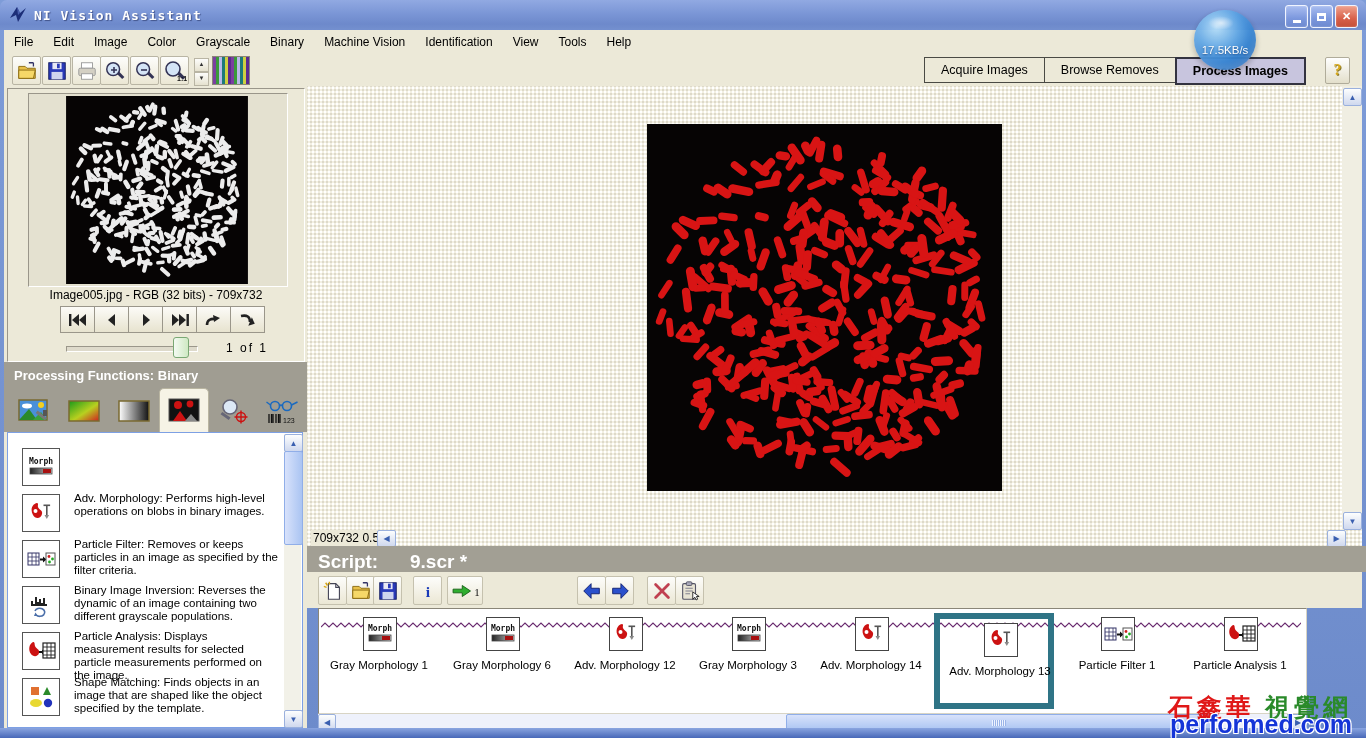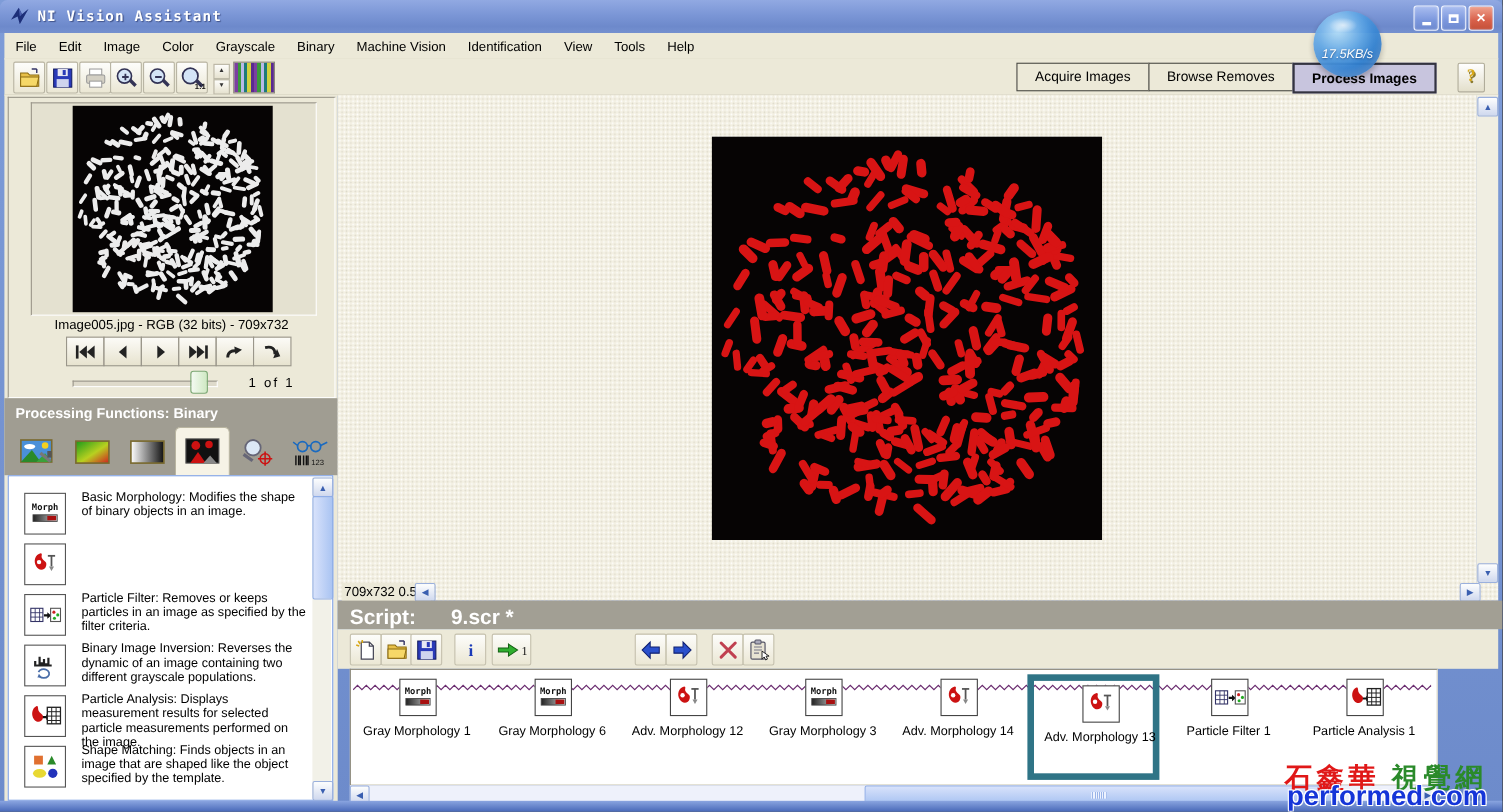--- a/index.html
+++ b/index.html
@@ -119,21 +119,21 @@
   .wm-url{font-size:25px;font-weight:bold;color:#1535d8;margin-top:-8px;
     text-shadow:-1px -1px 0 #fff,1px -1px 0 #fff,-1px 1px 0 #fff,1px 1px 0 #fff;}
 
   
   .bubble{position:absolute;left:1194px;top:10px;width:62px;height:60px;border-radius:50%;z-index:70;
     background:radial-gradient(circle at 36% 28%,#b8e0fa 0%,#5da4e4 38%,#2f7fd0 62%,#1a5aa8 100%);
     box-shadow:0 3px 6px #0004, inset 0 -4px 8px #ffffff30;display:flex;align-items:flex-end;justify-content:center;
     opacity:.95;}
   .bubble::before{content:"";position:absolute;left:14px;top:6px;width:26px;height:14px;border-radius:50%;
     background:radial-gradient(#ffffffb0,#ffffff00 70%);}
-  .bubble-text{color:#fff;font-size:11.5px;margin-bottom:14px;text-shadow:0 1px 2px #1a4a8a;font-style:italic;}
+  .bubble-text{color:#fff;font-size:11.5px;margin-bottom:14px;text-shadow:0 1px 2px #1a4a8a;}
 
   .bottom-border{position:absolute;left:0;top:728px;width:1366px;height:10px;
     background:linear-gradient(#8aa5e0,#4868b8);}
 </style>
 </head>
 <body>
 
 <svg width="0" height="0" style="position:absolute">
   <defs>
     <linearGradient id="gradBar" x1="0" y1="0" x2="1" y2="0">
@@ -822,28 +822,28 @@
         </div>
     </div>
 
     <div class="functions-list">
       <div class="fn-item" style="top:13px;">
         <div class="fn-item-icon">
             <svg width="30" height="30">
               <use href="#sym-morph"></use>
             </svg>
           </div>
-        <div class="fn-item-text">Basic Morphology:  Modifies the shape of binary objects in an image.</div>
       </div>
       <div class="fn-item" style="top:59px;">
         <div class="fn-item-icon">
             <svg width="30" height="30">
               <use href="#sym-adv"></use>
             </svg>
           </div>
+        <div class="fn-item-text">Adv. Morphology:  Performs high-level operations on blobs in binary images.</div>
       </div>
       <div class="fn-item" style="top:105px;">
         <div class="fn-item-icon">
             <svg width="30" height="30">
               <use href="#sym-filter"></use>
             </svg>
           </div>
         <div class="fn-item-text">Particle Filter:  Removes or keeps particles in an image as specified by the filter criteria.</div>
       </div>
       <div class="fn-item" style="top:197px;">

